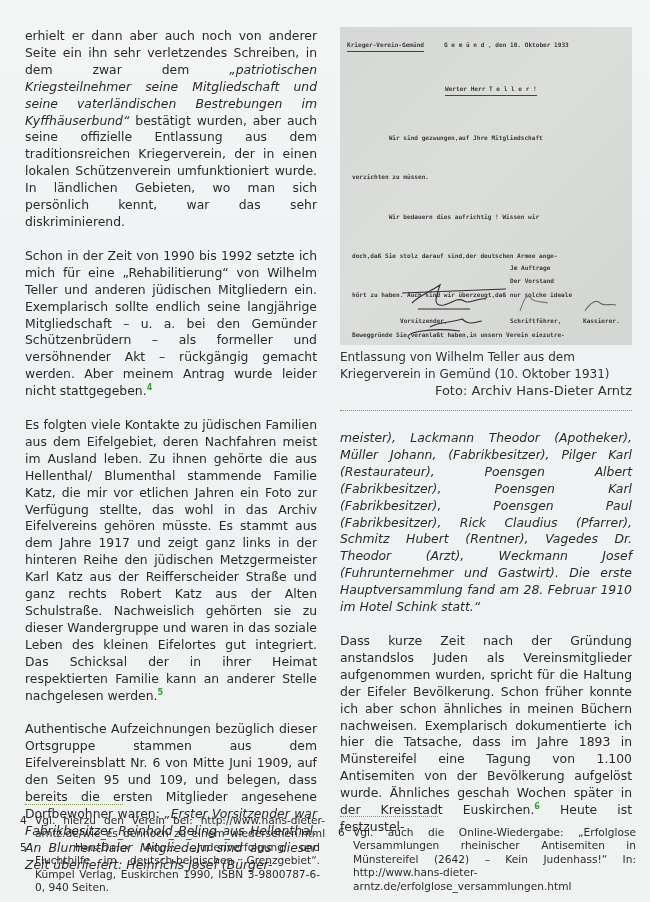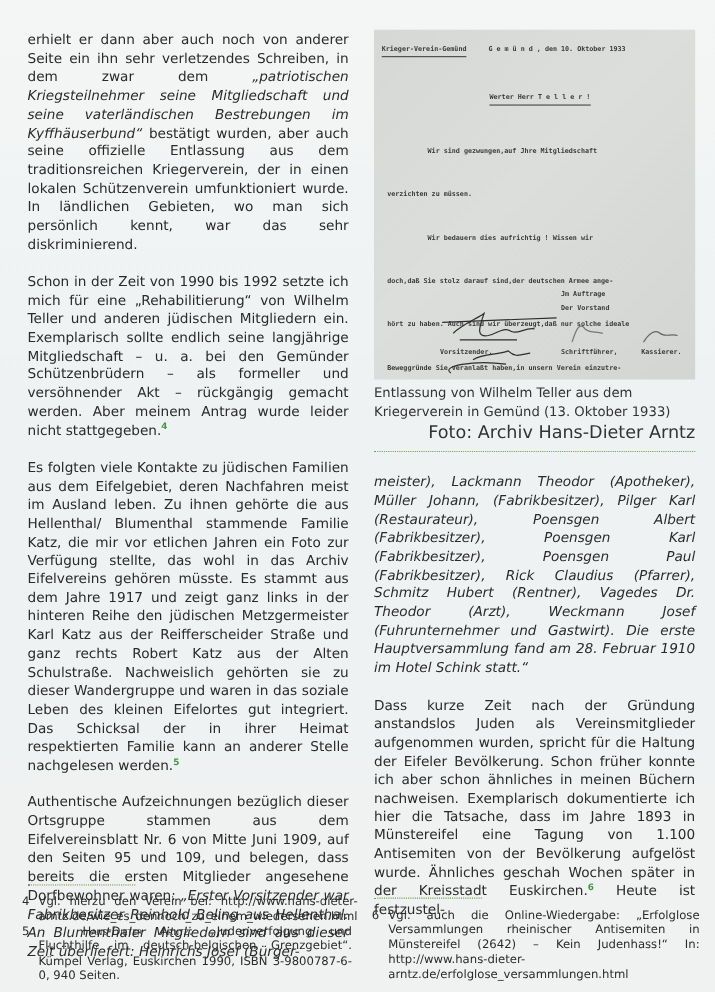--- a/index.html
+++ b/index.html
@@ -32,21 +32,21 @@
     position: absolute; left: 340px; top: 27px; width: 292px; height: 318px;
     background: linear-gradient(135deg, #d6d8d6 0%, #dcdedb 45%, #d3d5d2 100%);
     font-family: "DejaVu Sans Mono", monospace; color: #3a3a3a;
     font-size: 6.1px; line-height: 8.3px; font-weight: bold;
     overflow: hidden;
   }
   .photo .t { position: absolute; white-space: nowrap; }
   .photo .ul { border-bottom: 1px solid #444; padding-bottom: 2px; }
   .sig { position: absolute; }
   .caption { position: absolute; left: 340px; top: 349px; width: 292px; font-size: 12px; line-height: 16.8px; color: #333; }
-  .credit { position: absolute; left: 340px; top: 383px; width: 292px; text-align: right; font-size: 16px; color: #333; }
+  .credit { position: absolute; left: 340px; top: 383px; width: 292px; text-align: right; font-size: 13px; color: #333; }
 </style>
 </head>
 <body>
 
 <div class="col col-left">
   <p><span>erhielt er dann aber auch noch von anderer Seite ein ihn sehr verletzendes Schreiben, in dem zwar dem </span><em>„patriotischen Kriegsteilnehmer seine Mitgliedschaft und seine vaterländischen Bestrebungen im Kyffhäuserbund“</em><span> bestätigt wurden, aber auch seine offizielle Entlassung aus dem traditionsreichen Kriegerverein, der in einen lokalen Schützenverein umfunktioniert wurde. In ländlichen Gebieten, wo man sich persönlich kennt, war das sehr diskriminierend.</span></p>
   <p class="para-gap"><span>Schon in der Zeit von 1990 bis 1992 setzte ich mich für eine „Rehabilitierung“ von Wilhelm Teller und anderen jüdischen Mitgliedern ein. Exemplarisch sollte endlich seine langjährige Mitgliedschaft – u. a. bei den Gemünder Schützenbrüdern – als formeller und versöhnender Akt – rückgängig gemacht werden. Aber meinem Antrag wurde leider nicht stattgegeben.</span><sup class="fn">4</sup></p>
   <p class="para-gap"><span>Es folgten viele Kontakte zu jüdischen Familien aus dem Eifelgebiet, deren Nachfahren meist im Ausland leben. Zu ihnen gehörte die aus Hellenthal/ Blumenthal stammende Familie Katz, die mir vor etlichen Jahren ein Foto zur Verfügung stellte, das wohl in das Archiv Eifelvereins gehören müsste. Es stammt aus dem Jahre 1917 und zeigt ganz links in der hinteren Reihe den jüdischen Metzgermeister Karl Katz aus der Reifferscheider Straße und ganz rechts Robert Katz aus der Alten Schulstraße. Nachweislich gehörten sie zu dieser Wandergruppe und waren in das soziale Leben des kleinen Eifelortes gut integriert. Das Schicksal der in ihrer Heimat respektierten Familie kann an anderer Stelle nachgelesen werden.</span><sup class="fn">5</sup></p>
   <p class="para-gap"><span>Authentische Aufzeichnungen bezüglich dieser Ortsgruppe stammen aus dem Eifelvereinsblatt Nr. 6 von Mitte Juni 1909, auf den Seiten 95 und 109, und belegen, dass bereits die ersten Mitglieder angesehene Dorfbewohner waren: </span><em>„Erster Vorsitzender war Fabrikbesitzer Reinhold Beling aus Hellenthal. An Blumenthaler Mitgliedern sind aus dieser Zeit überliefert: Heinrichs Josef (Bürger-</em></p>
 </div>
@@ -89,21 +89,21 @@
     <g fill="none" stroke="#2e2e2e" stroke-width="1.1">
       <path d="M62 266 L166 262"></path>
       <path d="M72 276 C 80 268, 95 262, 100 258 C 96 270, 92 280, 104 278 C 112 276, 118 270, 124 274 C 130 278, 138 270, 146 272 M 78 282 L 130 282"></path>
       <path d="M90 300 C 100 294, 112 296, 122 292 C 128 298, 132 296, 142 294 M 70 312 C 60 306, 90 300, 120 304"></path>
       <path d="M180 284 C 184 272, 186 268, 190 270 C 194 276, 200 274, 208 276" stroke="#777"></path>
       <path d="M245 284 C 250 276, 256 272, 260 276 C 264 280, 270 276, 276 278" stroke="#666"></path>
     </g>
   </svg>
 </div>
 
-<div class="caption">Entlassung von Wilhelm Teller aus dem Kriegerverein in Gemünd (13. Oktober 1933)</div>
+<div class="caption">Entlassung von Wilhelm Teller aus dem Kriegerverein in Gemünd (10. Oktober 1931)</div>
 <div class="credit">Foto: Archiv Hans-Dieter Arntz</div>
 <div class="sep" style="left:340px; top:410px; width:292px;"></div>
 
 <div class="col col-right">
   <p><em>meister), Lackmann Theodor (Apotheker), Müller Johann, (Fabrikbesitzer), Pilger Karl (Restaurateur), Poensgen Albert (Fabrikbesitzer), Poensgen Karl (Fabrikbesitzer), Poensgen Paul (Fabrikbesitzer), Rick Claudius (Pfarrer), Schmitz Hubert (Rentner), Vagedes Dr. Theodor (Arzt), Weckmann Josef (Fuhrunternehmer und Gastwirt). Die erste Hauptversammlung fand am 28. Februar 1910 im Hotel Schink statt.“</em></p>
   <p class="para-gap"><span>Dass kurze Zeit nach der Gründung anstandslos Juden als Vereinsmitglieder aufgenommen wurden, spricht für die Haltung der Eifeler Bevölkerung. Schon früher konnte ich aber schon ähnliches in meinen Büchern nachweisen. Exemplarisch dokumentierte ich hier die Tatsache, dass im Jahre 1893 in Münstereifel eine Tagung von 1.100 Antisemiten von der Bevölkerung aufgelöst wurde. Ähnliches geschah Wochen später in der Kreisstadt Euskirchen.</span><sup class="fn">6</sup><span> Heute ist festzustel-</span></p>
 </div>
 
 <div class="sep" style="left:340px; top:816px; width:98px;"></div>
 <div class="footnotes fn-right">

